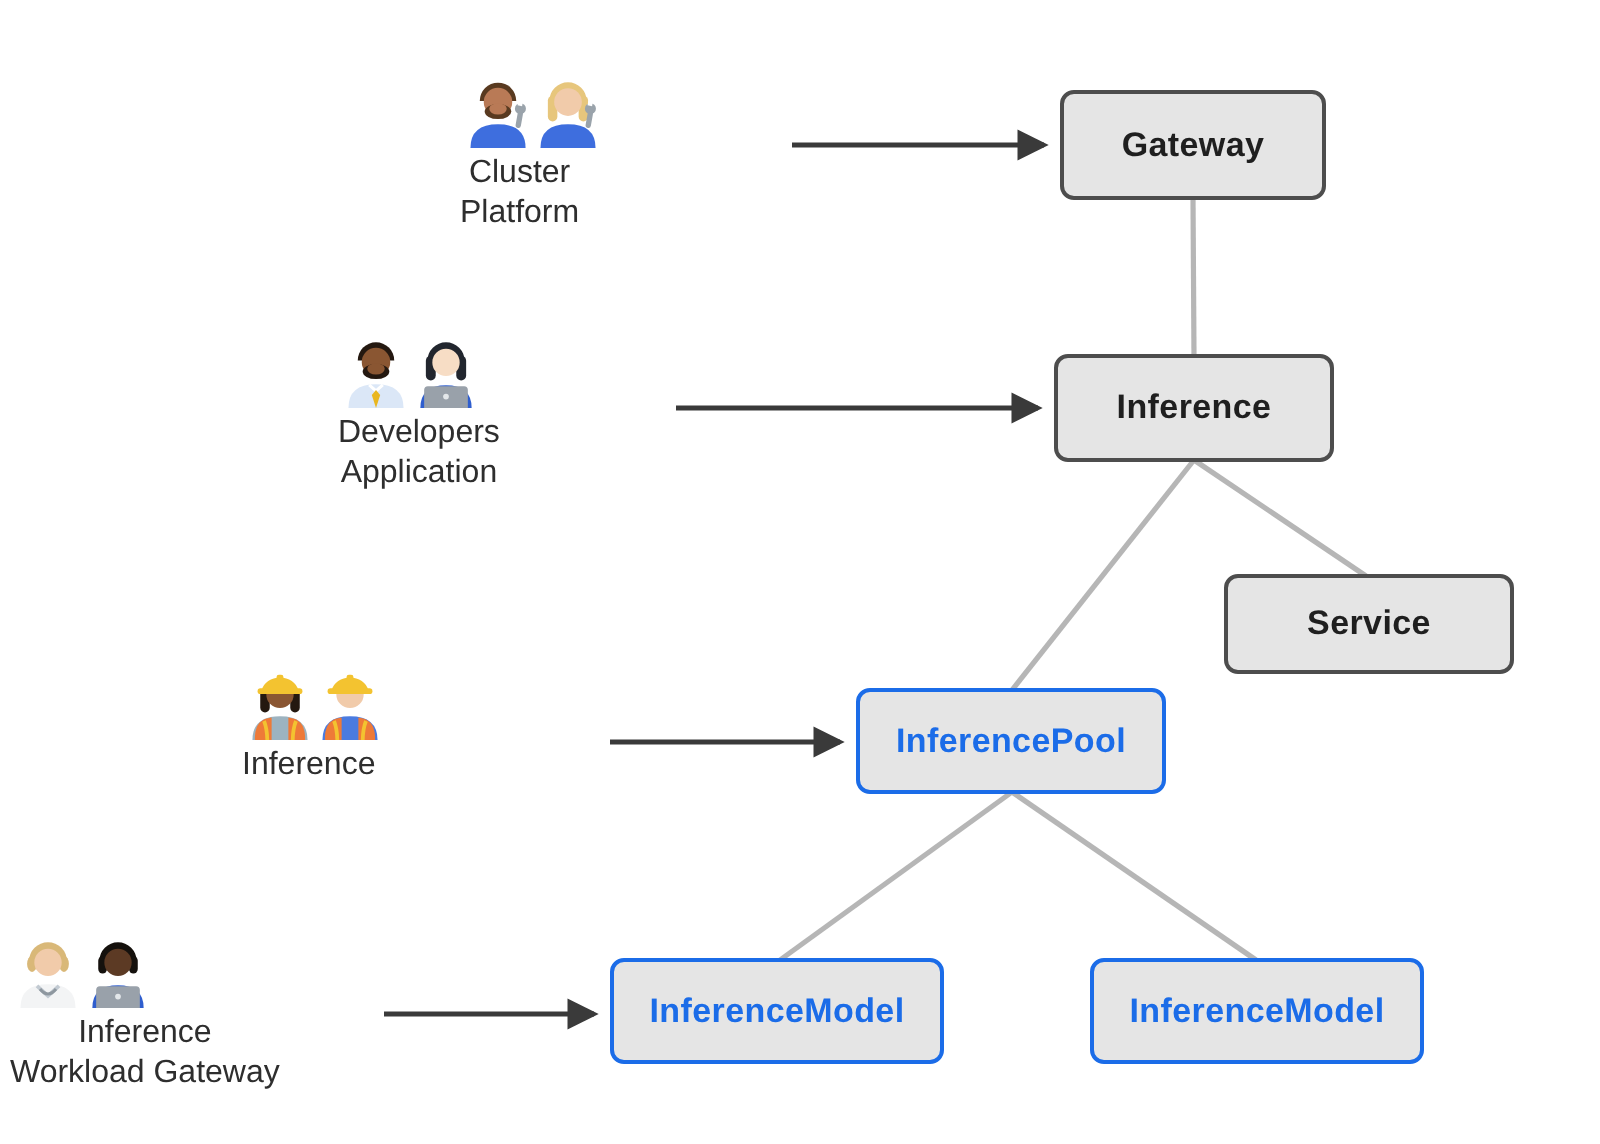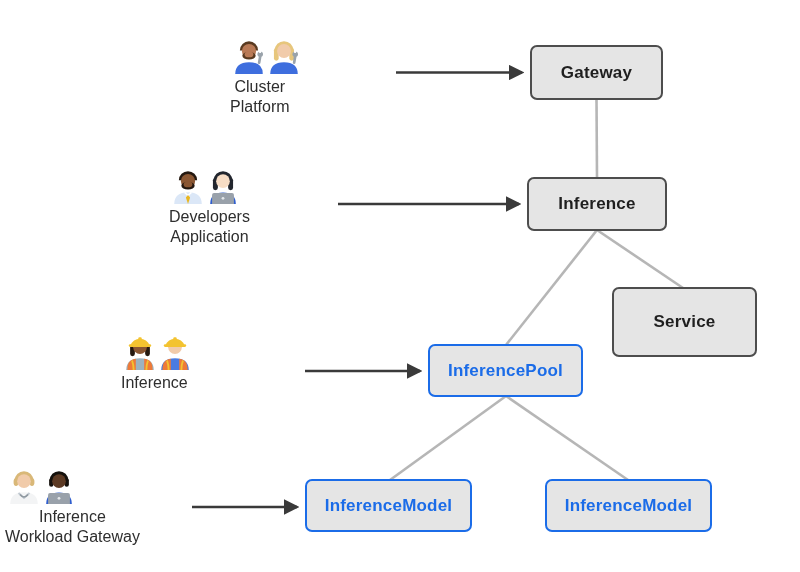--- a/index.html
+++ b/index.html
@@ -55,21 +55,21 @@
       <line x1="192" y1="507" x2="297" y2="507" marker-end="url(#ah)"></line>
     </g>
   </svg>
 
   <div class="node core" style="left:530px;top:45px;width:133px;height:55px;">
     <span>Gateway</span>
   </div>
   <div class="node core" style="left:527px;top:177px;width:140px;height:54px;">
     <span>Inference</span>
   </div>
-  <div class="node core" style="left:612px;top:287px;width:145px;height:70px;">
+  <div class="node core" style="left:612px;top:287px;width:145px;height:50px;">
     <span>Service</span>
   </div>
   <div class="node ext" style="left:428px;top:344px;width:155px;height:53px;">
     <span>InferencePool</span>
   </div>
   <div class="node ext" style="left:305px;top:479px;width:167px;height:53px;">
     <span>InferenceModel</span>
   </div>
   <div class="node ext" style="left:545px;top:479px;width:167px;height:53px;">
     <span>InferenceModel</span>

